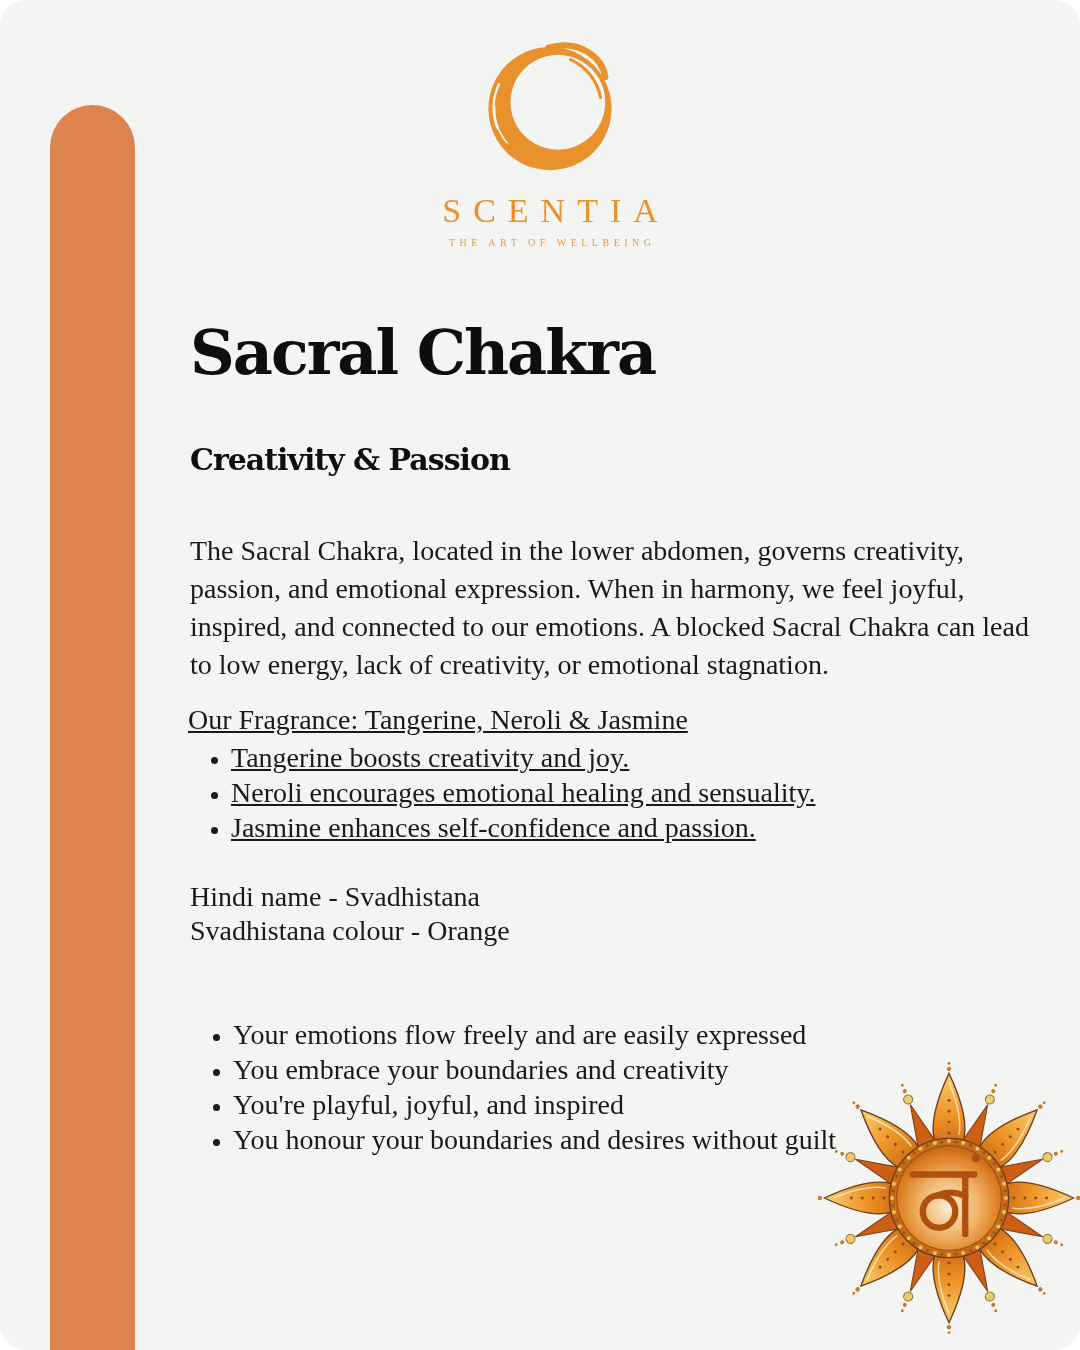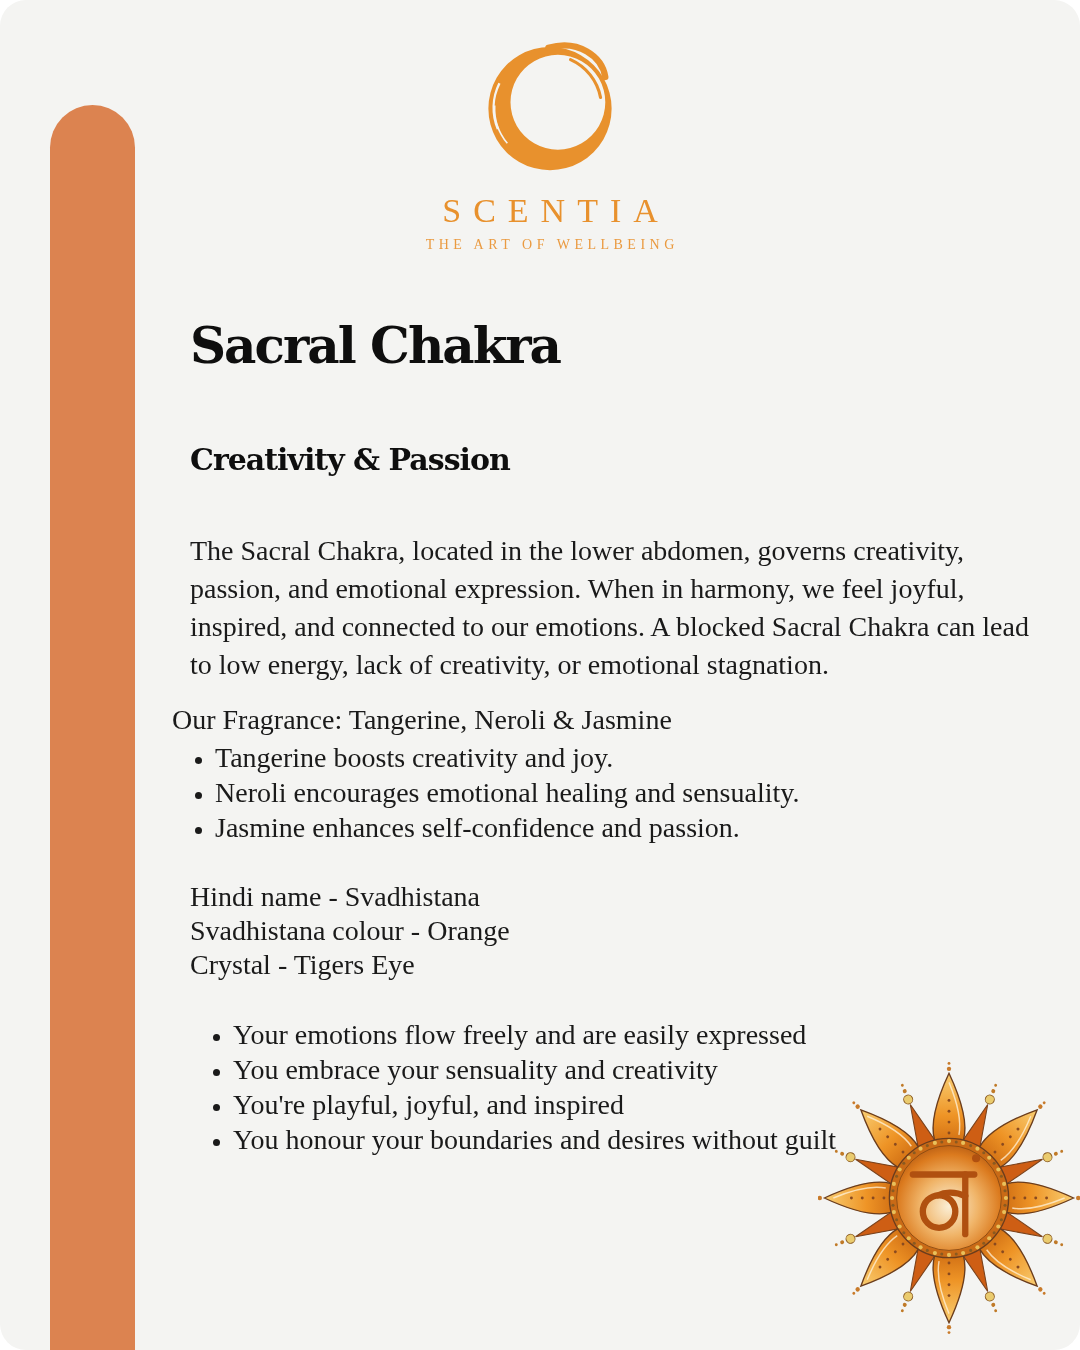--- a/index.html
+++ b/index.html
@@ -35,31 +35,31 @@
     font-family: "Liberation Serif", serif;
     font-size: 34px;
     letter-spacing: 12px;
     text-indent: 12px;
     color: #E8912D;
     font-weight: 400;
   }
   .logo-tagline {
     margin-top: 7px;
     font-family: "Liberation Serif", serif;
-    font-size: 14px;
+    font-size: 10px;
     letter-spacing: 4.5px;
     text-indent: 4.5px;
     color: #EA9A40;
   }
 
   .page-title {
     position: absolute; left: 190px; top: 316px;
     font-family: "DejaVu Serif", serif;
     font-weight: 700;
-    font-size: 50px;
+    font-size: 62px;
     letter-spacing: -2px;
     color: #0E0E0E;
   }
   .page-subtitle {
     position: absolute; left: 190px; top: 442px;
     font-family: "DejaVu Serif", serif;
     font-weight: 700;
     font-size: 30px;
     letter-spacing: -1px;
     color: #0E0E0E;
@@ -68,21 +68,21 @@
   .body-text {
     font-family: "Liberation Serif", serif;
     font-size: 28px;
     color: #1A1A1A;
   }
   .intro {
     position: absolute; left: 190px; top: 532px; width: 862px;
     line-height: 38px;
     white-space: pre-line;
   }
-  .fragrance { position: absolute; left: 172px; top: 702px; width: 820px; }
+  .fragrance { position: absolute; left: 188px; top: 702px; width: 820px; text-decoration: underline; }
   .facts { position: absolute; left: 190px; top: 880px; width: 700px; line-height: 34px; }
   .balanced { position: absolute; left: 190px; top: 1014px; width: 760px; }
 
   .section-heading { line-height: 35px; }
   ul.bullets {
     margin-top: 3px;
     padding-left: 43px;
     list-style: disc outside;
   }
   ul.bullets li { line-height: 35px; padding-left: 0; }
@@ -129,27 +129,26 @@
     <ul class="bullets">
       <li>Tangerine boosts creativity and joy.</li>
       <li>Neroli encourages emotional healing and sensuality.</li>
       <li>Jasmine enhances self-confidence and passion.</li>
     </ul>
   </div>
 
   <div class="facts body-text">
     <div>Hindi name - Svadhistana</div>
     <div>Svadhistana colour - Orange</div>
-    <div>Crystal - Tigers Eye</div>
   </div>
 
   <div class="balanced body-text">
     <ul class="bullets">
       <li>Your emotions flow freely and are easily expressed</li>
-      <li>You embrace your sensuality and creativity</li>
+      <li>You embrace your boundaries and creativity</li>
       <li>You're playful, joyful, and inspired</li>
       <li>You honour your boundaries and desires without guilt</li>
     </ul>
   </div>
 
   <svg class="mandala" viewBox="-145 -150 290 300" aria-hidden="true">
     <defs>
       <radialGradient id="centerGrad" cx="50%" cy="58%" r="62%">
         <stop offset="0%" stop-color="#FBEFD6"></stop>
         <stop offset="45%" stop-color="#F0B468"></stop>

